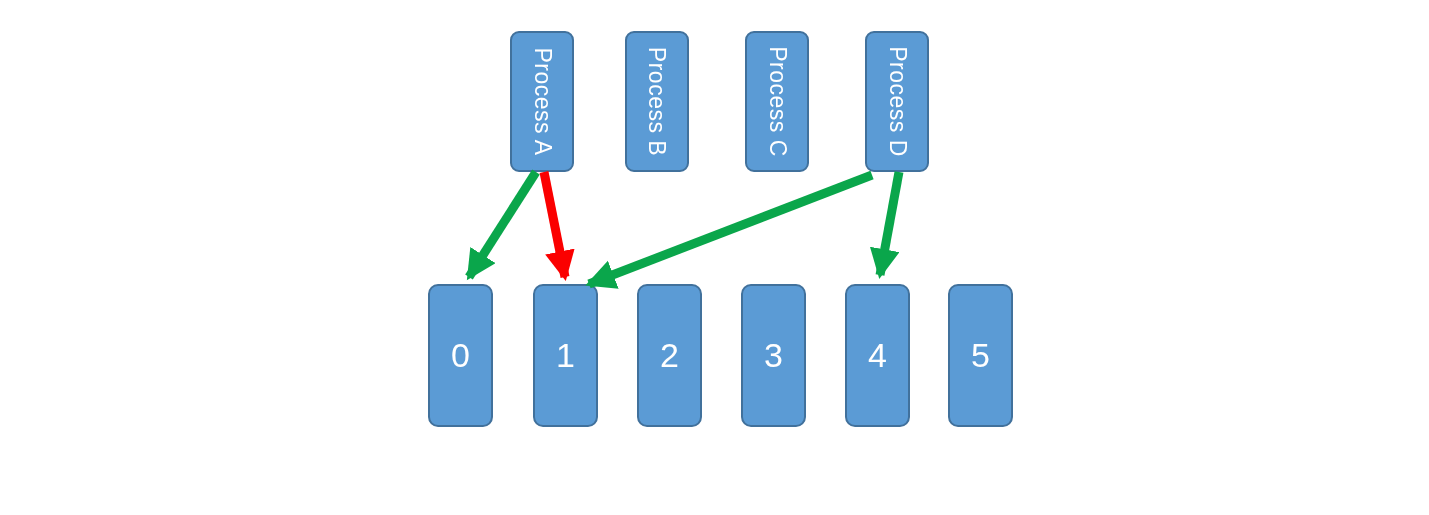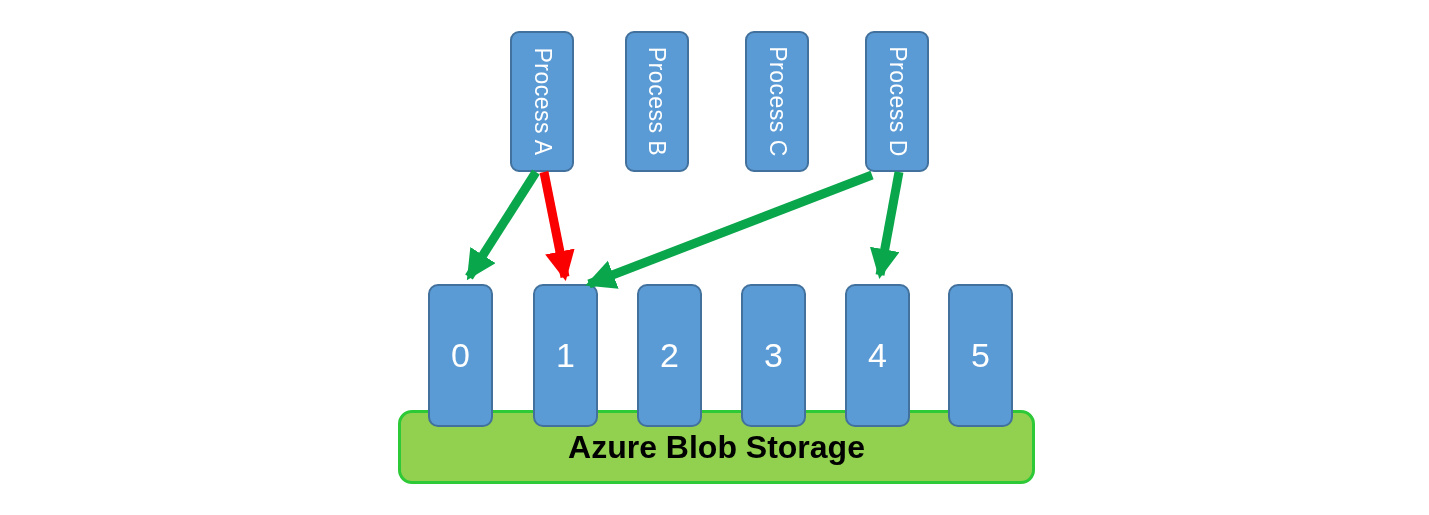--- a/index.html
+++ b/index.html
@@ -96,23 +96,20 @@
   <div class="process p-b">
     <span class="vlabel">Process B</span>
   </div>
   <div class="process p-c">
     <span class="vlabel">Process C</span>
   </div>
   <div class="process p-d">
     <span class="vlabel">Process D</span>
   </div>
 
-  <div class="storage">
-    <span>Azure Blob Storage</span>
-  </div>
 
   <div class="blob b-0">
       <span>0</span>
     </div>
   <div class="blob b-1">
       <span>1</span>
     </div>
   <div class="blob b-2">
       <span>2</span>
     </div>

